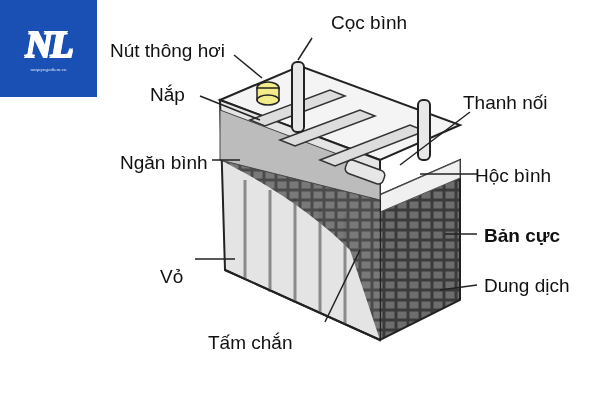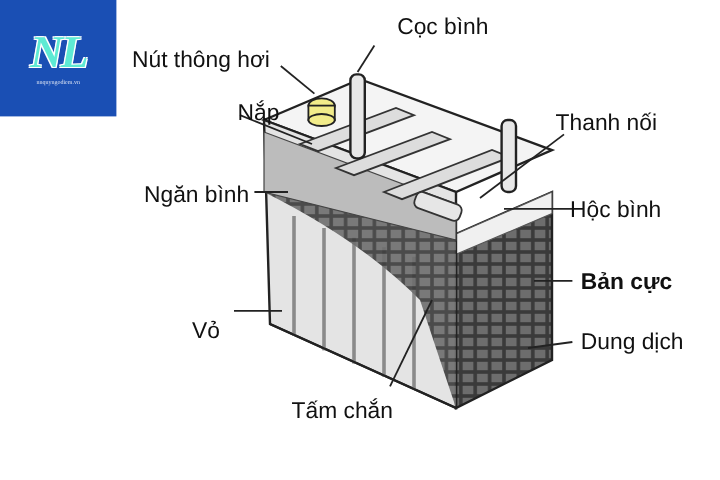--- a/index.html
+++ b/index.html
@@ -1,21 +1,21 @@
 <!DOCTYPE html>
 <html><head>
 <meta charset="utf-8">
 <style>
   html, body { margin:0; padding:0; background:#ffffff; }
   body { width:600px; height:400px; position:relative; overflow:hidden;
          font-family:"Liberation Sans", "DejaVu Sans", sans-serif; }
   .logo { position:absolute; left:0; top:0; width:97px; height:97px; background:#1a4fb4;
           display:flex; flex-direction:column; align-items:center; justify-content:center; }
   .logo-mark { font-family:"Liberation Serif", serif; font-weight:bold; font-style:italic;
-               font-size:38px; color:#5eead4; letter-spacing:-2px;
+               font-size:38px; color:#ffffff; letter-spacing:-2px;
                text-shadow: 1px 1px 0 #fff, -1px -1px 0 #fff, 1px -1px 0 #fff, -1px 1px 0 #fff; line-height:1; }
   .logo-sub { font-family:"Liberation Serif", serif; font-size:5px; color:#dfe6f5; margin-top:4px; }
   .label { position:absolute; font-size:19px; color:#111; white-space:nowrap; }
   svg.art { position:absolute; left:0; top:0; }
 </style>
 </head>
 <body>
 
 <div class="logo">
   <div class="logo-mark">NL</div>
@@ -84,20 +84,20 @@
     <line x1="477" y1="174" x2="420" y2="174"></line>
     <line x1="195" y1="259" x2="235" y2="259"></line>
     <line x1="477" y1="234" x2="445" y2="234"></line>
     <line x1="477" y1="285" x2="440" y2="290"></line>
     <line x1="325" y1="322" x2="360" y2="250"></line>
   </g>
 </svg>
 
 <div class="label" style="left:110px; top:40px;">Nút thông hơi</div>
 <div class="label" style="left:300px; top:12px;margin-left:31px;">Cọc bình</div>
-<div class="label" style="left:150px; top:84px;margin-left:48px;">Nắp</div>
+<div class="label" style="left:150px; top:84px;">Nắp</div>
 <div class="label" style="left:463px; top:92px;text-align:right;">Thanh nối</div>
 <div class="label" style="left:100px; top:152px;margin-left:20px;">Ngăn bình</div>
 <div class="label" style="left:475px; top:165px;">Hộc bình</div>
 <div class="label" style="left:160px; top:266px;">Vỏ</div>
 <div class="label" style="left:484px; top:225px;font-weight:bold;">Bản cực</div>
 <div class="label" style="left:484px; top:275px;text-align:center;">Dung dịch</div>
-<div class="label" style="left:208px; top:332px;margin-left:35px;">Tấm chắn</div>
+<div class="label" style="left:208px; top:332px;">Tấm chắn</div>
 
 </body></html>

